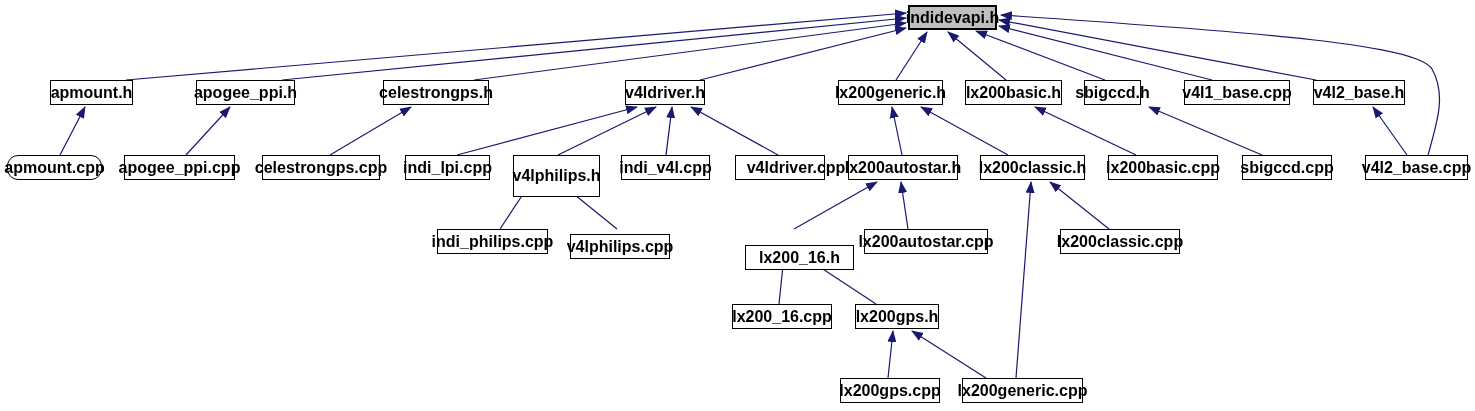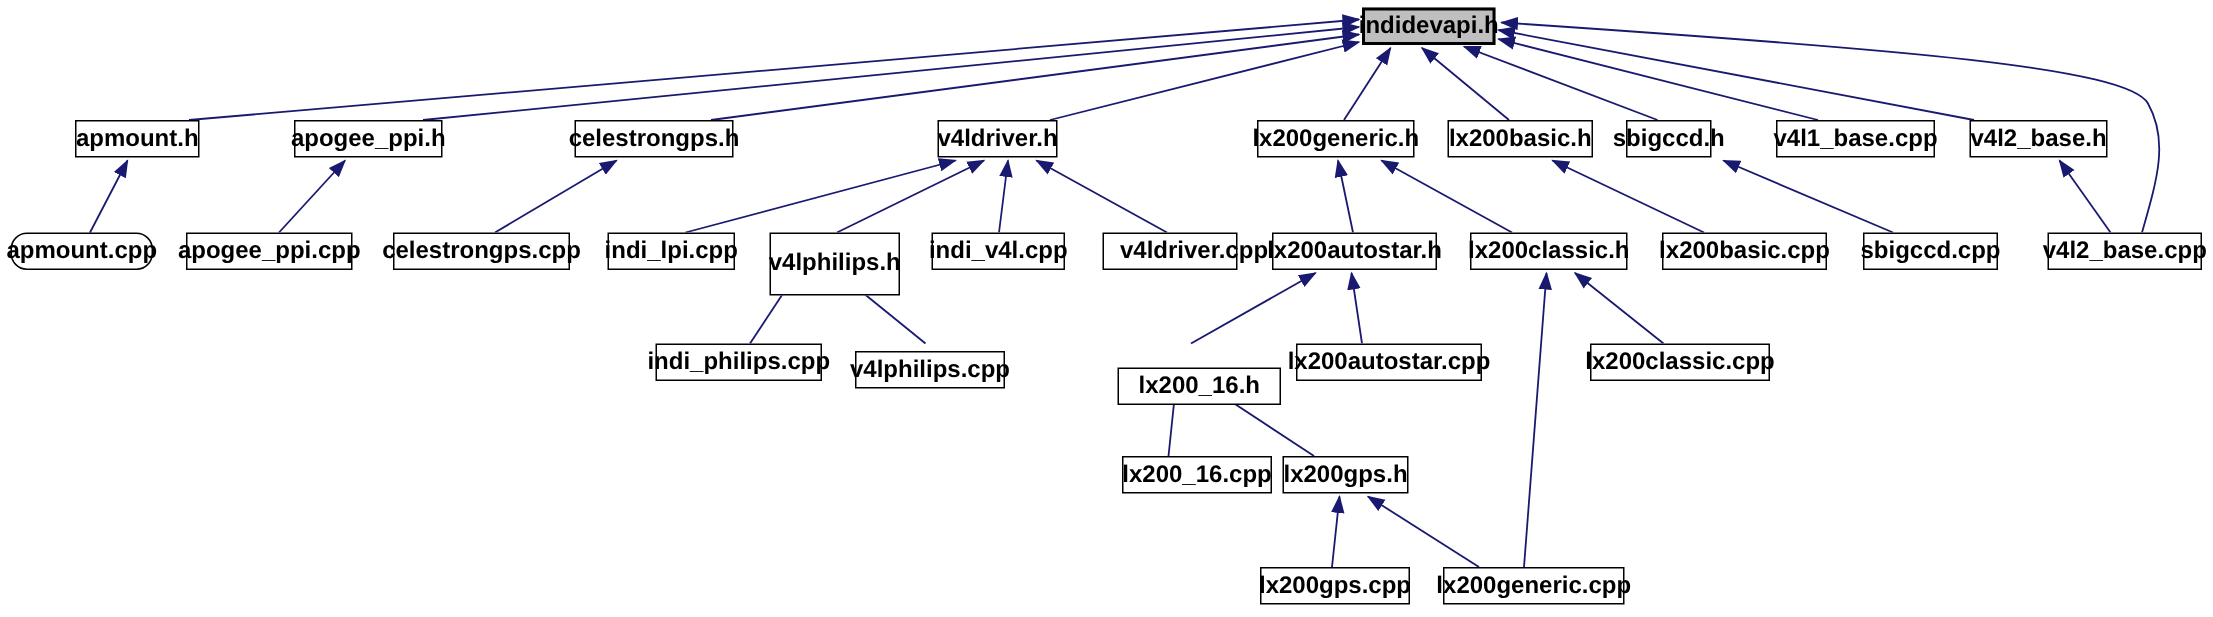--- a/index.html
+++ b/index.html
@@ -101,18 +101,18 @@
       <div class="node" style="left: 848px; top: 155px; width: 110px; height: 25px;">lx200autostar.h</div>
       <div class="node" style="left: 980px; top: 155px; width: 105px; height: 25px;">lx200classic.h</div>
       <div class="node" style="left: 1108px; top: 155px; width: 110px; height: 25px;">lx200basic.cpp</div>
       <div class="node" style="left: 1242px; top: 155px; width: 90px; height: 25px;">sbigccd.cpp</div>
       <div class="node" style="left: 1365px; top: 155px; width: 103px; height: 25px;">v4l2_base.cpp</div>
       <div class="node" style="left: 437px; top: 229px; width: 111px; height: 25px;">indi_philips.cpp</div>
       <div class="node" style="left: 570px; top: 234px; width: 100px; height: 25px;">v4lphilips.cpp</div>
       <div class="node" style="left: 745px; top: 245px; width: 109px; height: 25px;">lx200_16.h</div>
       <div class="node" style="left: 852px; top: 229px; width: 124px; height: 25px; margin-left: 12px;">lx200autostar.cpp</div>
       <div class="node" style="left: 1060px; top: 229px; width: 120px; height: 25px;">lx200classic.cpp</div>
-      <div class="node" style="left: 732px; top: 304px; width: 100px; height: 25px; margin-left: 16px;">lx200_16.cpp</div>
+      <div class="node" style="left: 732px; top: 304px; width: 100px; height: 25px;">lx200_16.cpp</div>
       <div class="node" style="left: 855px; top: 304px; width: 84px; height: 25px;">lx200gps.h</div>
       <div class="node" style="left: 840px; top: 378px; width: 100px; height: 25px;">lx200gps.cpp</div>
       <div class="node" style="left: 962px; top: 378px; width: 121px; height: 25px;">lx200generic.cpp</div>
     </div>
 </div>
 
 </body></html>

